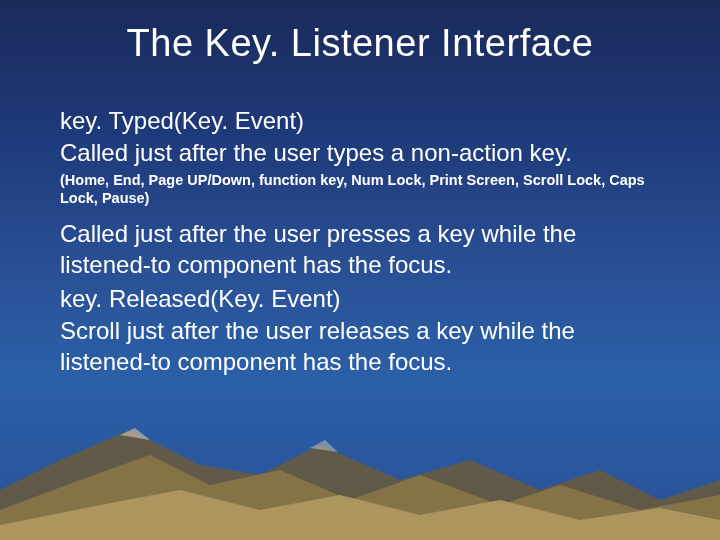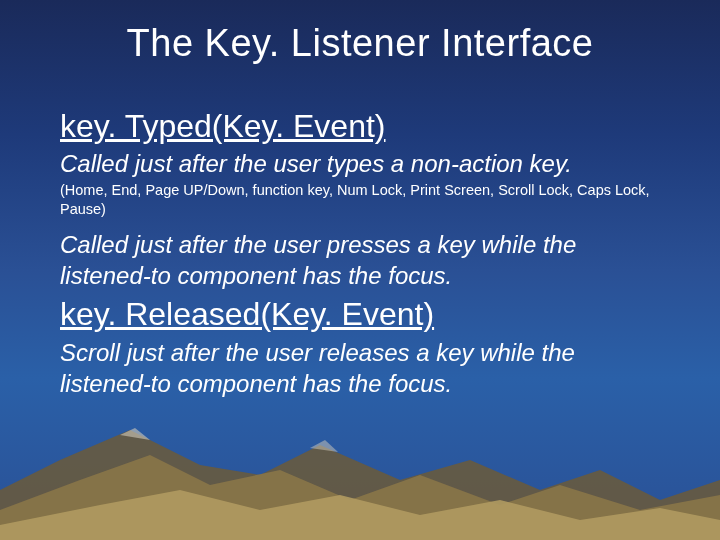--- a/index.html
+++ b/index.html
@@ -18,34 +18,33 @@
     font-weight: 400;
     padding-top: 22px;
     padding-bottom: 10px;
     color: #ffffff;
     letter-spacing: 0.5px;
   }
   .content {
     padding: 30px 60px 0 60px;
   }
   .method {
-    font-size: 32px;
-    text-decoration: underline;
+    font-size: 24px;
     line-height: 1.35;
   }
   .desc {
     font-size: 24px;
     line-height: 1.3;
     margin-bottom: 2px;
-    font-style: italic;
   }
   .note {
     font-size: 14.5px;
     line-height: 1.3;
     margin-bottom: 10px;
+    font-weight: bold;
   }
   .mountains {
     position: absolute;
     bottom: 0;
     left: 0;
     width: 720px;
     height: 120px;
     pointer-events: none;
   }
 </style>

